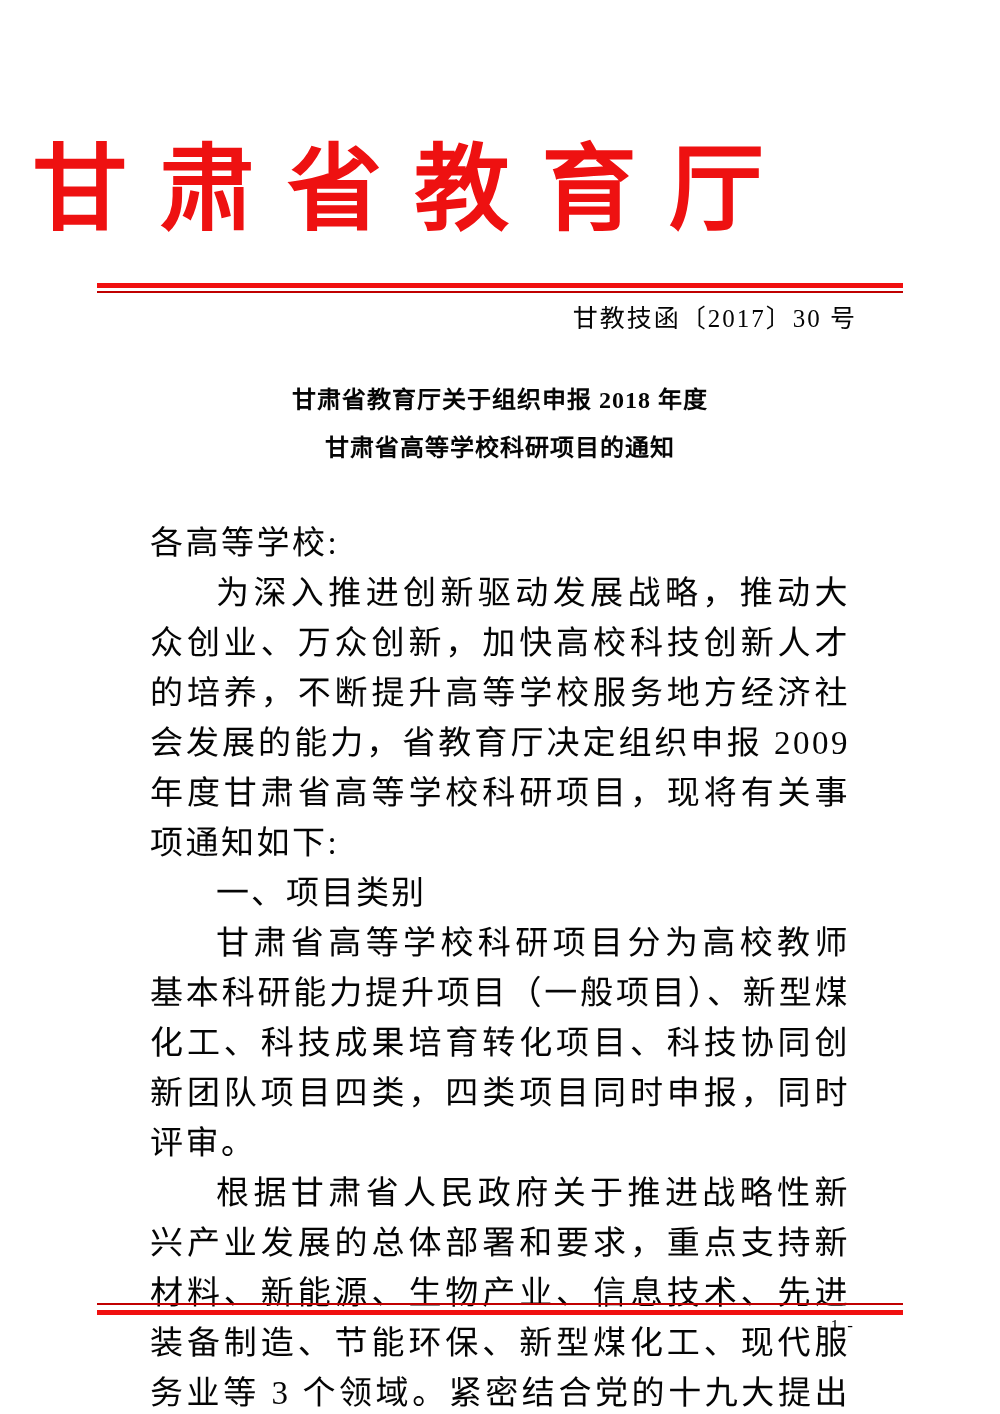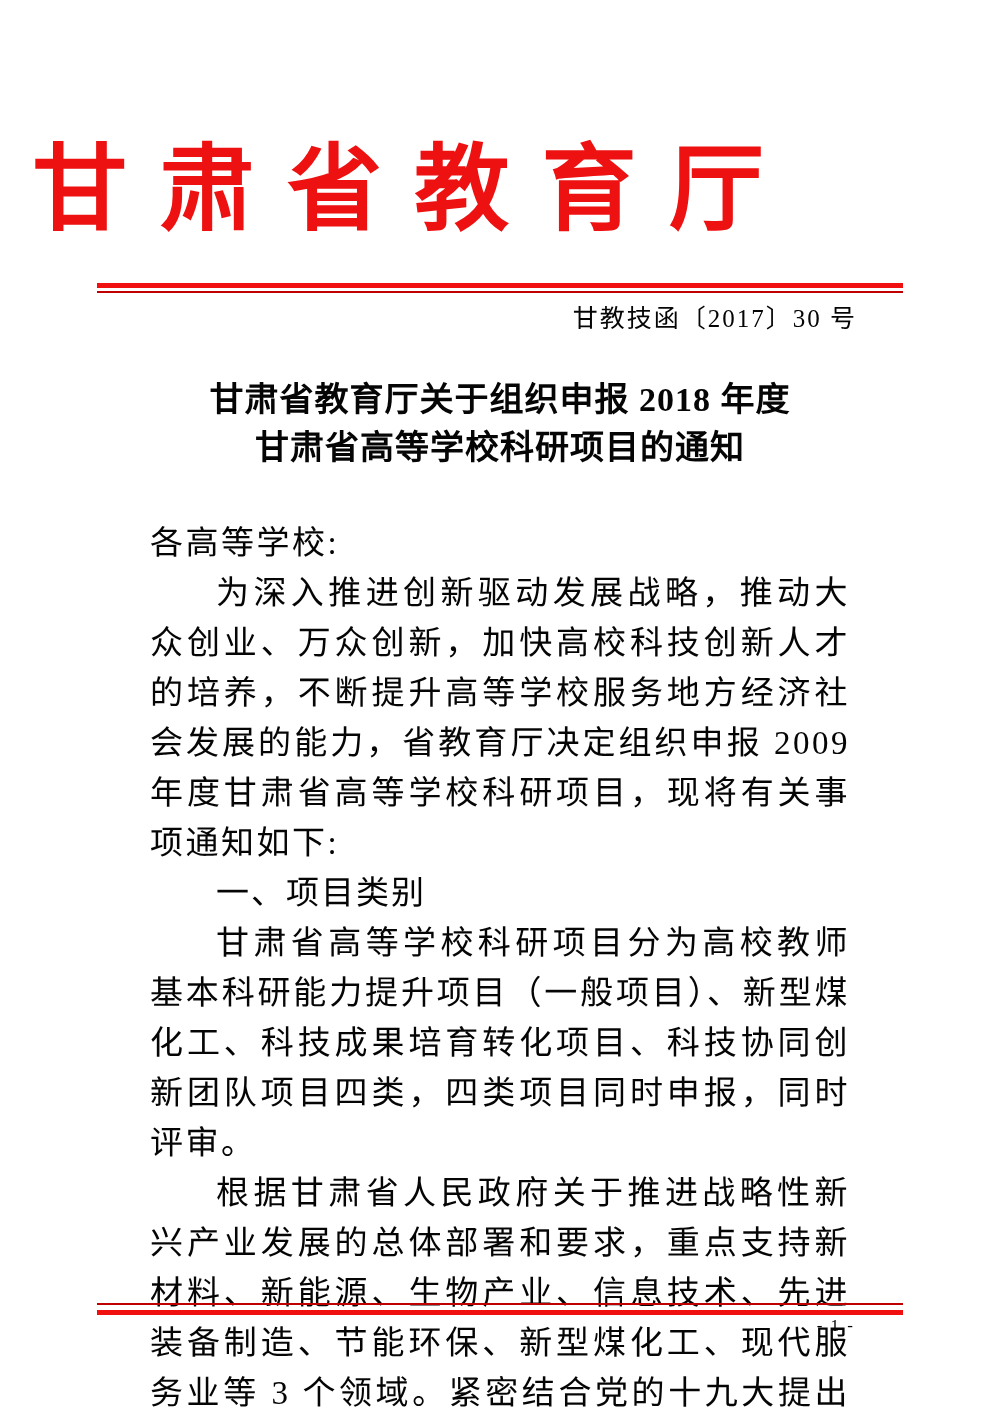--- a/index.html
+++ b/index.html
@@ -55,21 +55,21 @@
     white-space: nowrap;
   }
 
   
   .notice-title {
     position: absolute;
     top: 376px;
     left: 0;
     width: 100%;
     text-align: center;
-    font-size: 34px;
+    font-size: 24px;
     line-height: 48px;
     font-weight: bold;
     letter-spacing: 1px;
   }
 
   
   .body-text {
     position: absolute;
     top: 518px;
     left: 150px;

